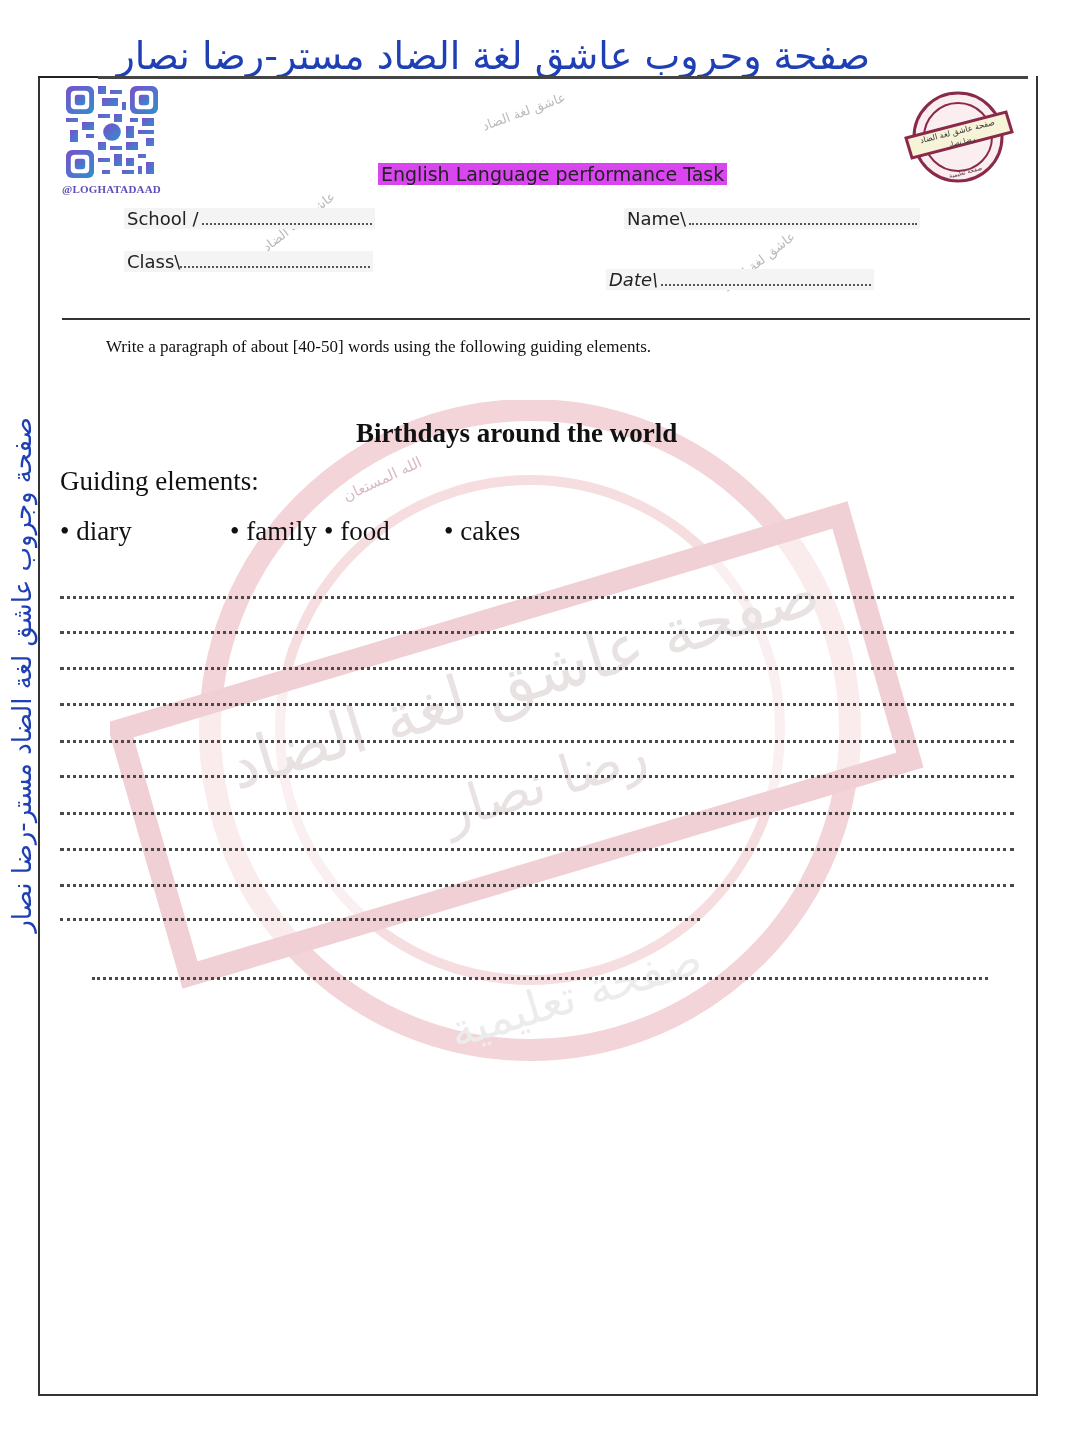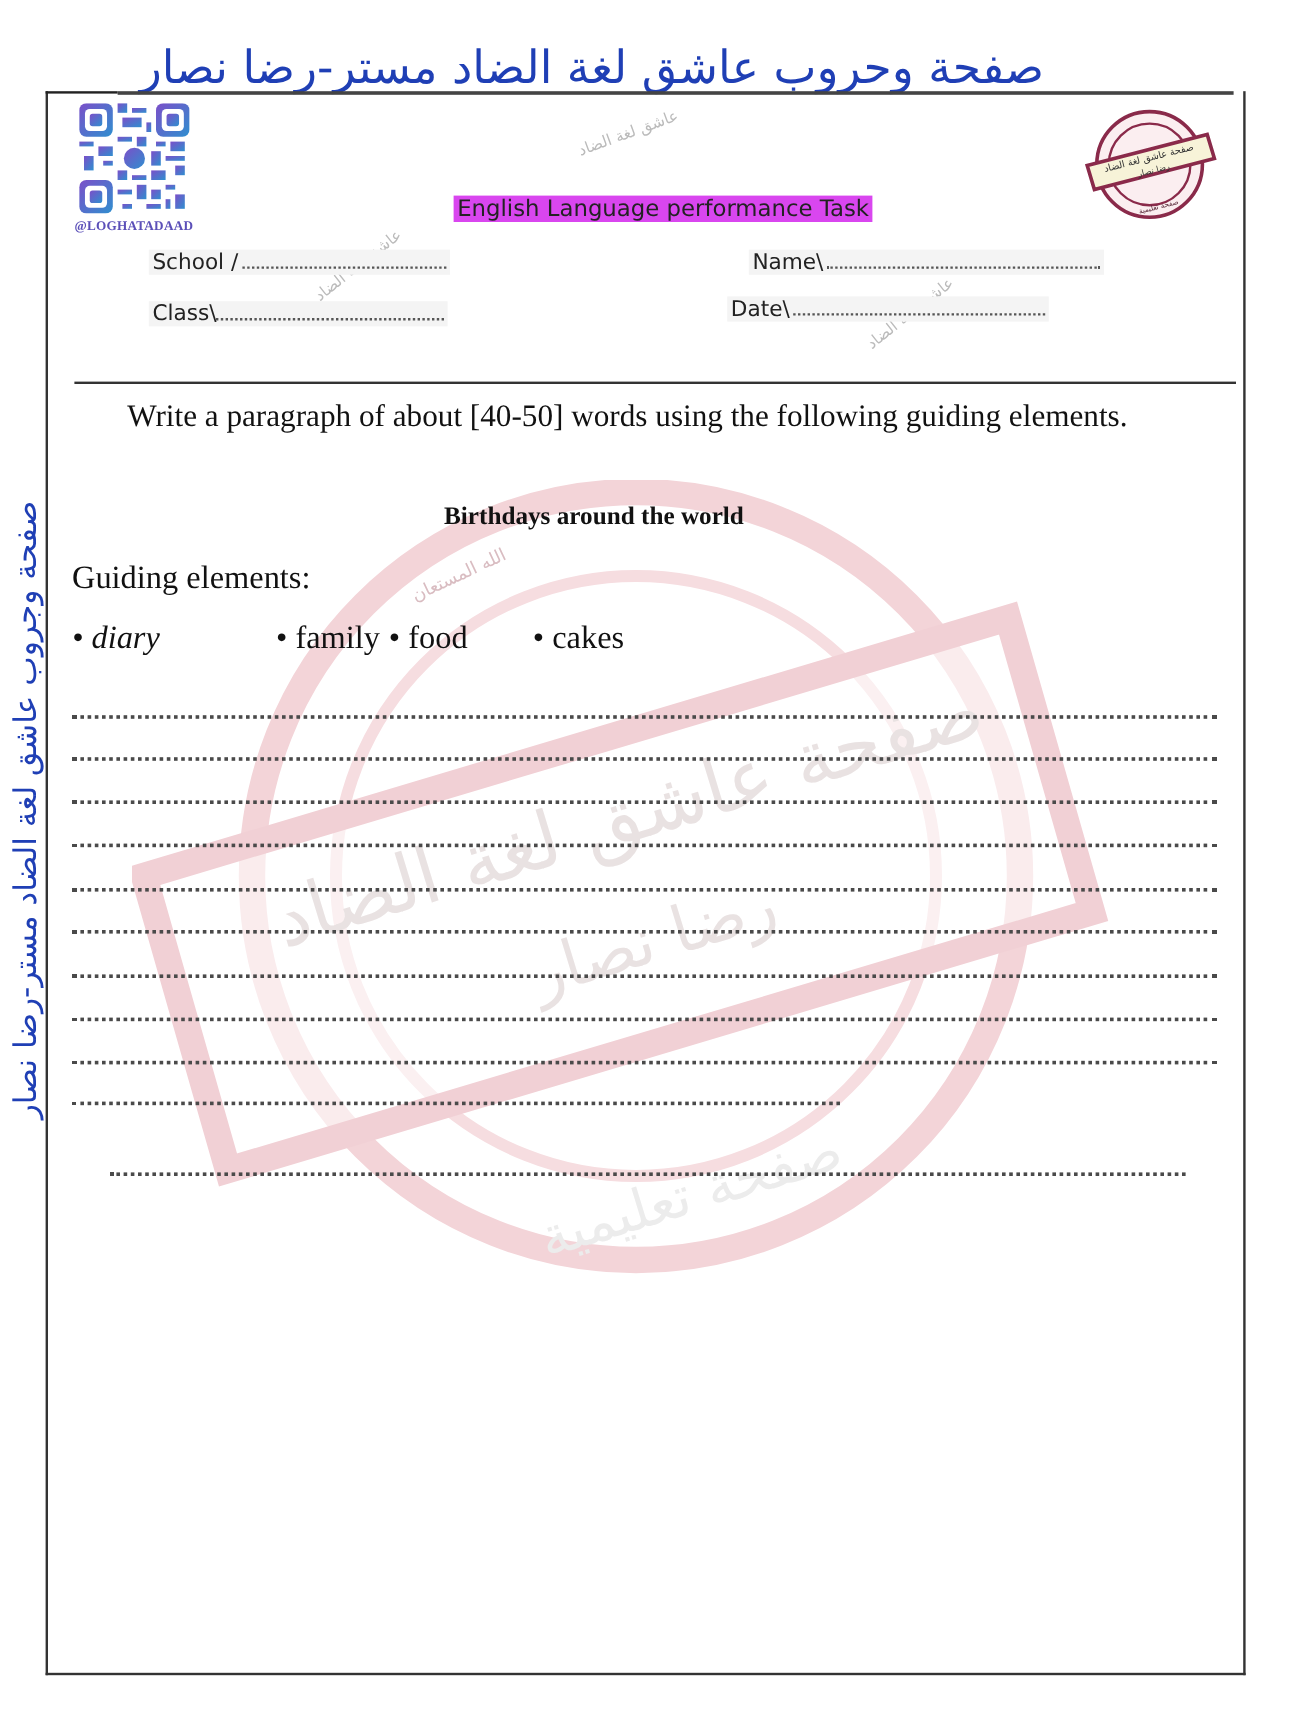--- a/index.html
+++ b/index.html
@@ -10,22 +10,22 @@
   .frame{position:absolute;left:38px;top:76px;width:1000px;height:1320px;border:2px solid #333;border-top:none;box-sizing:border-box;}
   .frame-top{position:absolute;left:98px;top:76px;width:930px;height:3px;background:#444;}
   .frame-topleft{position:absolute;left:38px;top:76px;width:60px;height:2px;background:#222;}
   .qr{position:absolute;left:66px;top:86px;width:92px;height:92px;}
   .qr-handle{position:absolute;left:62px;top:183px;font-family:Liberation Serif, serif;font-weight:bold;font-size:11px;color:#5b4fb8;letter-spacing:0.2px;}
   .stamp{position:absolute;left:900px;top:88px;width:116px;height:98px;}
   .task-title{position:absolute;left:378px;top:163px;font-family:"DejaVu Sans",sans-serif;font-size:19px;color:#222;background:#d946ef;padding:0 3px;}
   .field{position:absolute;font-family:"DejaVu Sans",sans-serif;font-size:18px;color:#222;white-space:nowrap;background:#f4f4f4;padding:0 3px;}
   .field .dots{display:inline-block;border-bottom:2px dotted #555;height:10px;vertical-align:baseline;margin-left:3px;}
   .header-rule{position:absolute;left:62px;top:318px;width:968px;height:2px;background:#333;}
-  .instruction{position:absolute;left:60px;top:330px;width:900px;font-size:26px;line-height:34px;color:#111;text-indent:46px;}
-  .essay-title{position:absolute;left:370px;top:418px;font-size:21px;font-weight:bold;color:#111;}
+  .instruction{position:absolute;left:60px;top:330px;width:900px;font-size:17px;line-height:34px;color:#111;text-indent:46px;}
+  .essay-title{position:absolute;left:356px;top:418px;font-size:27px;font-weight:bold;color:#111;}
   .guiding-label{position:absolute;left:60px;top:466px;font-size:27px;color:#111;}
   .elements{position:absolute;left:60px;top:516px;font-size:27px;color:#111;}
   .elements span{position:absolute;white-space:nowrap;}
   .line{position:absolute;height:0;border-top:3px dotted #4a4a4a;}
   .wm{position:absolute;left:110px;top:400px;width:850px;height:700px;pointer-events:none;}
   .faint-wm{position:absolute;font-family:"DejaVu Sans",sans-serif;color:#bbb;white-space:nowrap;direction:rtl;}
 </style>
 </head>
 <body>
 
@@ -113,31 +113,31 @@
 
 <div class="field" style="left:124px;top:208px;">
   <span>School /</span><span class="dots" style="width:170px;"></span>
 </div>
 <div class="field" style="left:124px;top:251px;">
   <span>Class\</span><span class="dots" style="width:190px;margin-left:0;"></span>
 </div>
 <div class="field" style="left:624px;top:208px;">
   <span>Name\</span><span class="dots" style="width:228px;"></span>
 </div>
-<div class="field" style="left:606px;top:247px;">
+<div class="field" style="left:606px;top:269px;font-style:italic;">
   <span>Date\</span><span class="dots" style="width:210px;"></span>
 </div>
 
 <div class="header-rule"></div>
 
 <div class="instruction">Write a paragraph of about [40-50] words using the following guiding elements.</div>
 <div class="essay-title">Birthdays around the world</div>
 <div class="guiding-label">Guiding elements:</div>
 <div class="elements">
-  <span style="left:0;font-style:italic;">• diary</span>
+  <span style="left:0;">• diary</span>
   <span style="left:126px;margin-left:44px;">• family</span>
   <span style="left:264px;">• food</span>
   <span style="left:384px;">• cakes</span>
 </div>
 
 <div class="line" style="left:60px;top:596px;width:954px;"></div>
 <div class="line" style="left:60px;top:631px;width:954px;"></div>
 <div class="line" style="left:60px;top:667px;width:954px;"></div>
 <div class="line" style="left:60px;top:703px;width:954px;"></div>
 <div class="line" style="left:60px;top:740px;width:954px;"></div>

